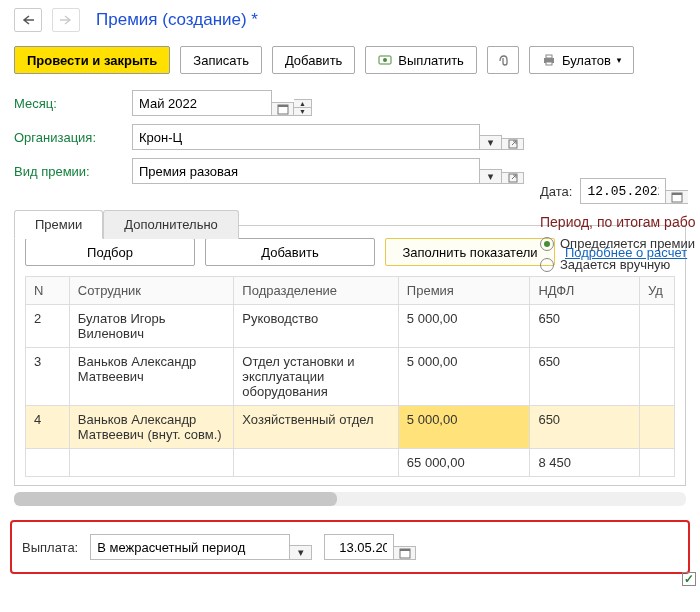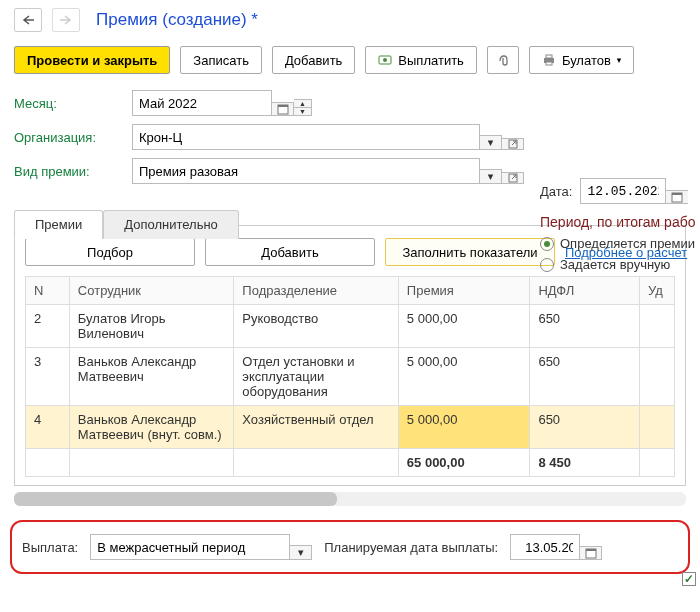--- a/index.html
+++ b/index.html
@@ -189,39 +189,39 @@
 }
 table.data th {
   background: #fafafa;
   font-weight: normal;
   color: #555;
 }
 .num-col { width: 40px; text-align: right; }
 .amt { text-align: right; }
 tr.highlight td { background: #fff4cf; }
 tr.highlight td.amt-hl { background: #ffe27a; }
-tr.totals td { font-weight: bold; background: #fff; }
+tr.totals td { font-weight: normal; background: #fff; }
 .hscroll {
   height: 14px;
   background: #f0f0f0;
   margin: 6px 14px 0;
   position: relative;
   border-radius: 6px;
 }
 .hscroll-thumb {
   position: absolute;
   left: 0; top: 0;
   height: 100%;
   width: 48%;
   background: #c7c7c7;
   border-radius: 6px;
 }
 .footer-box {
   border: 2.5px solid #d22;
-  border-radius: 12px;
+  border-radius: 4px;
   margin: 14px 10px 16px;
   padding: 12px 10px;
   display: flex;
   align-items: center;
   gap: 12px;
 }
 .checkbox {
   width: 14px; height: 14px;
   border: 1px solid #888;
   display: inline-flex;
@@ -420,21 +420,20 @@
 <div class="hscroll">
   <div class="hscroll-thumb"></div>
 </div>
 
 <div class="footer-box">
   <span>Выплата:</span>
   <div class="input-group">
     <input class="text-input" style="width: 200px;" value="В межрасчетный период">
     <div class="input-addon">▾</div>
   </div>
-  <span>Планируемая дата выплаты:</span>
   <div class="input-group">
     <input class="text-input" style="width: 70px; padding-left: 14px;" value="13.05.2022">
     <div class="input-addon">
       <svg width="12" height="12">
           <rect x="1" y="2" width="10" height="9" fill="#fff" stroke="#777"></rect>
           <rect x="1" y="2" width="10" height="2" fill="#777"></rect>
         </svg>
     </div>
   </div>
   <div class="checkbox-wrap">

